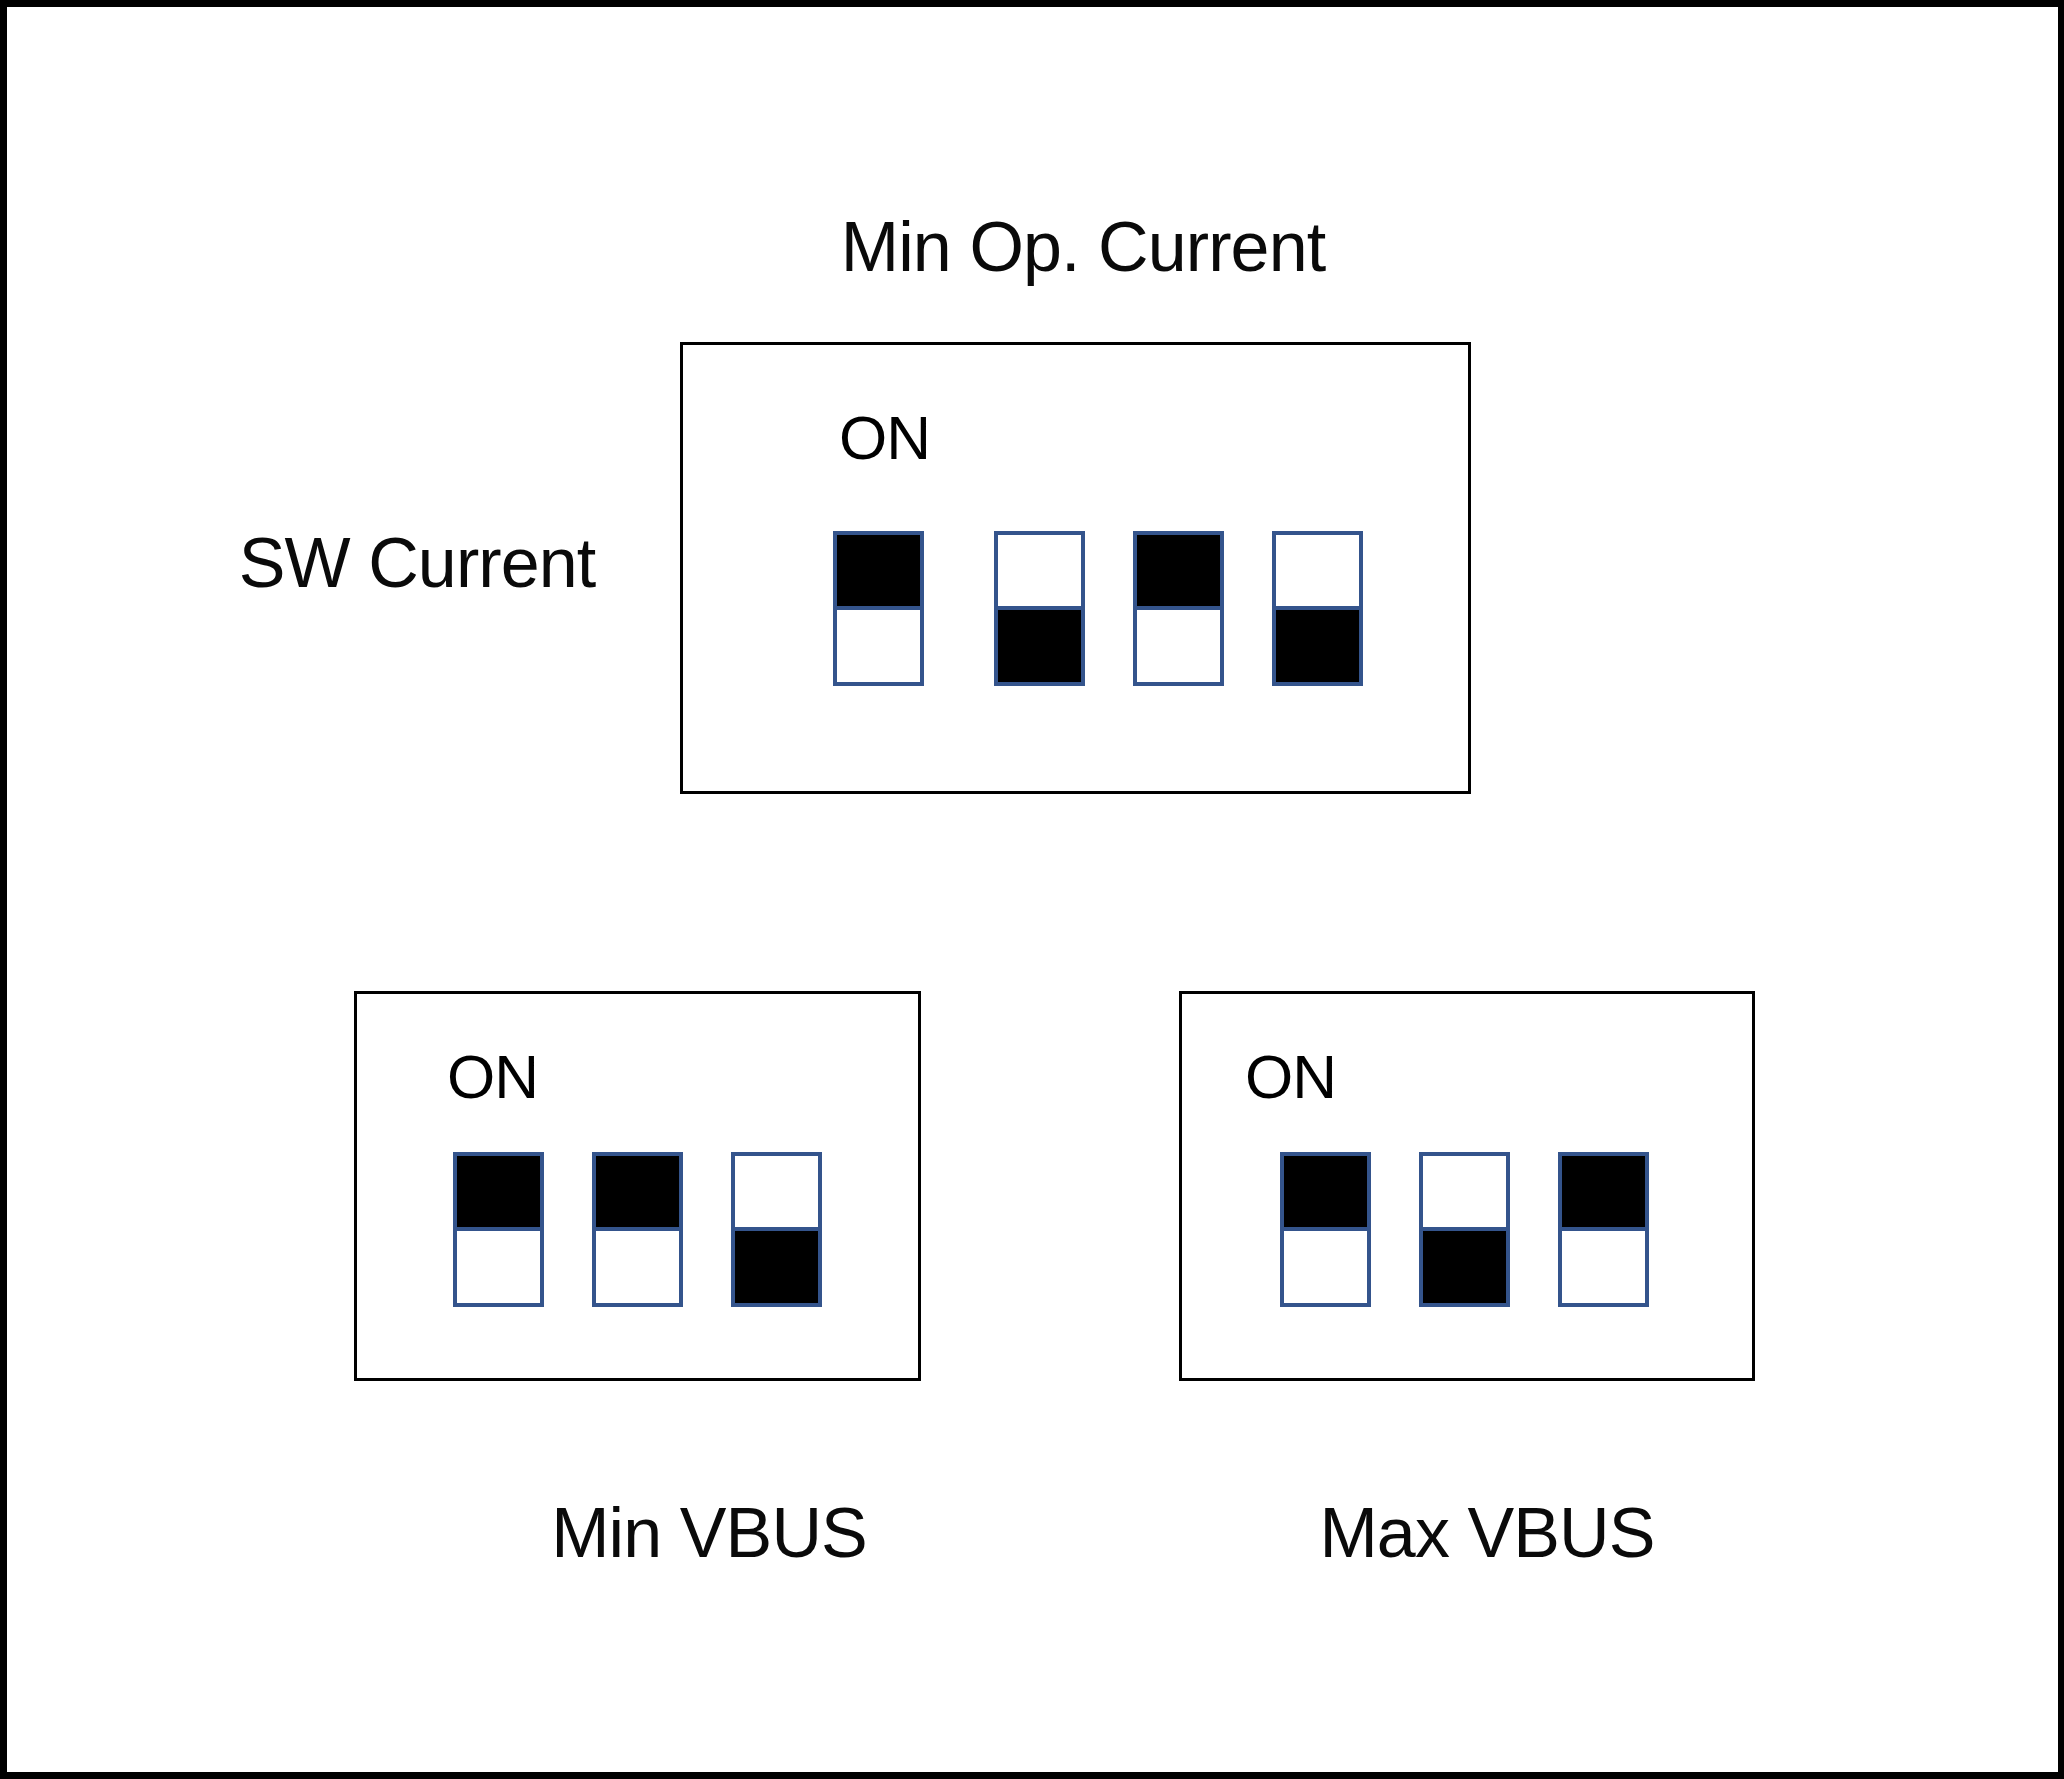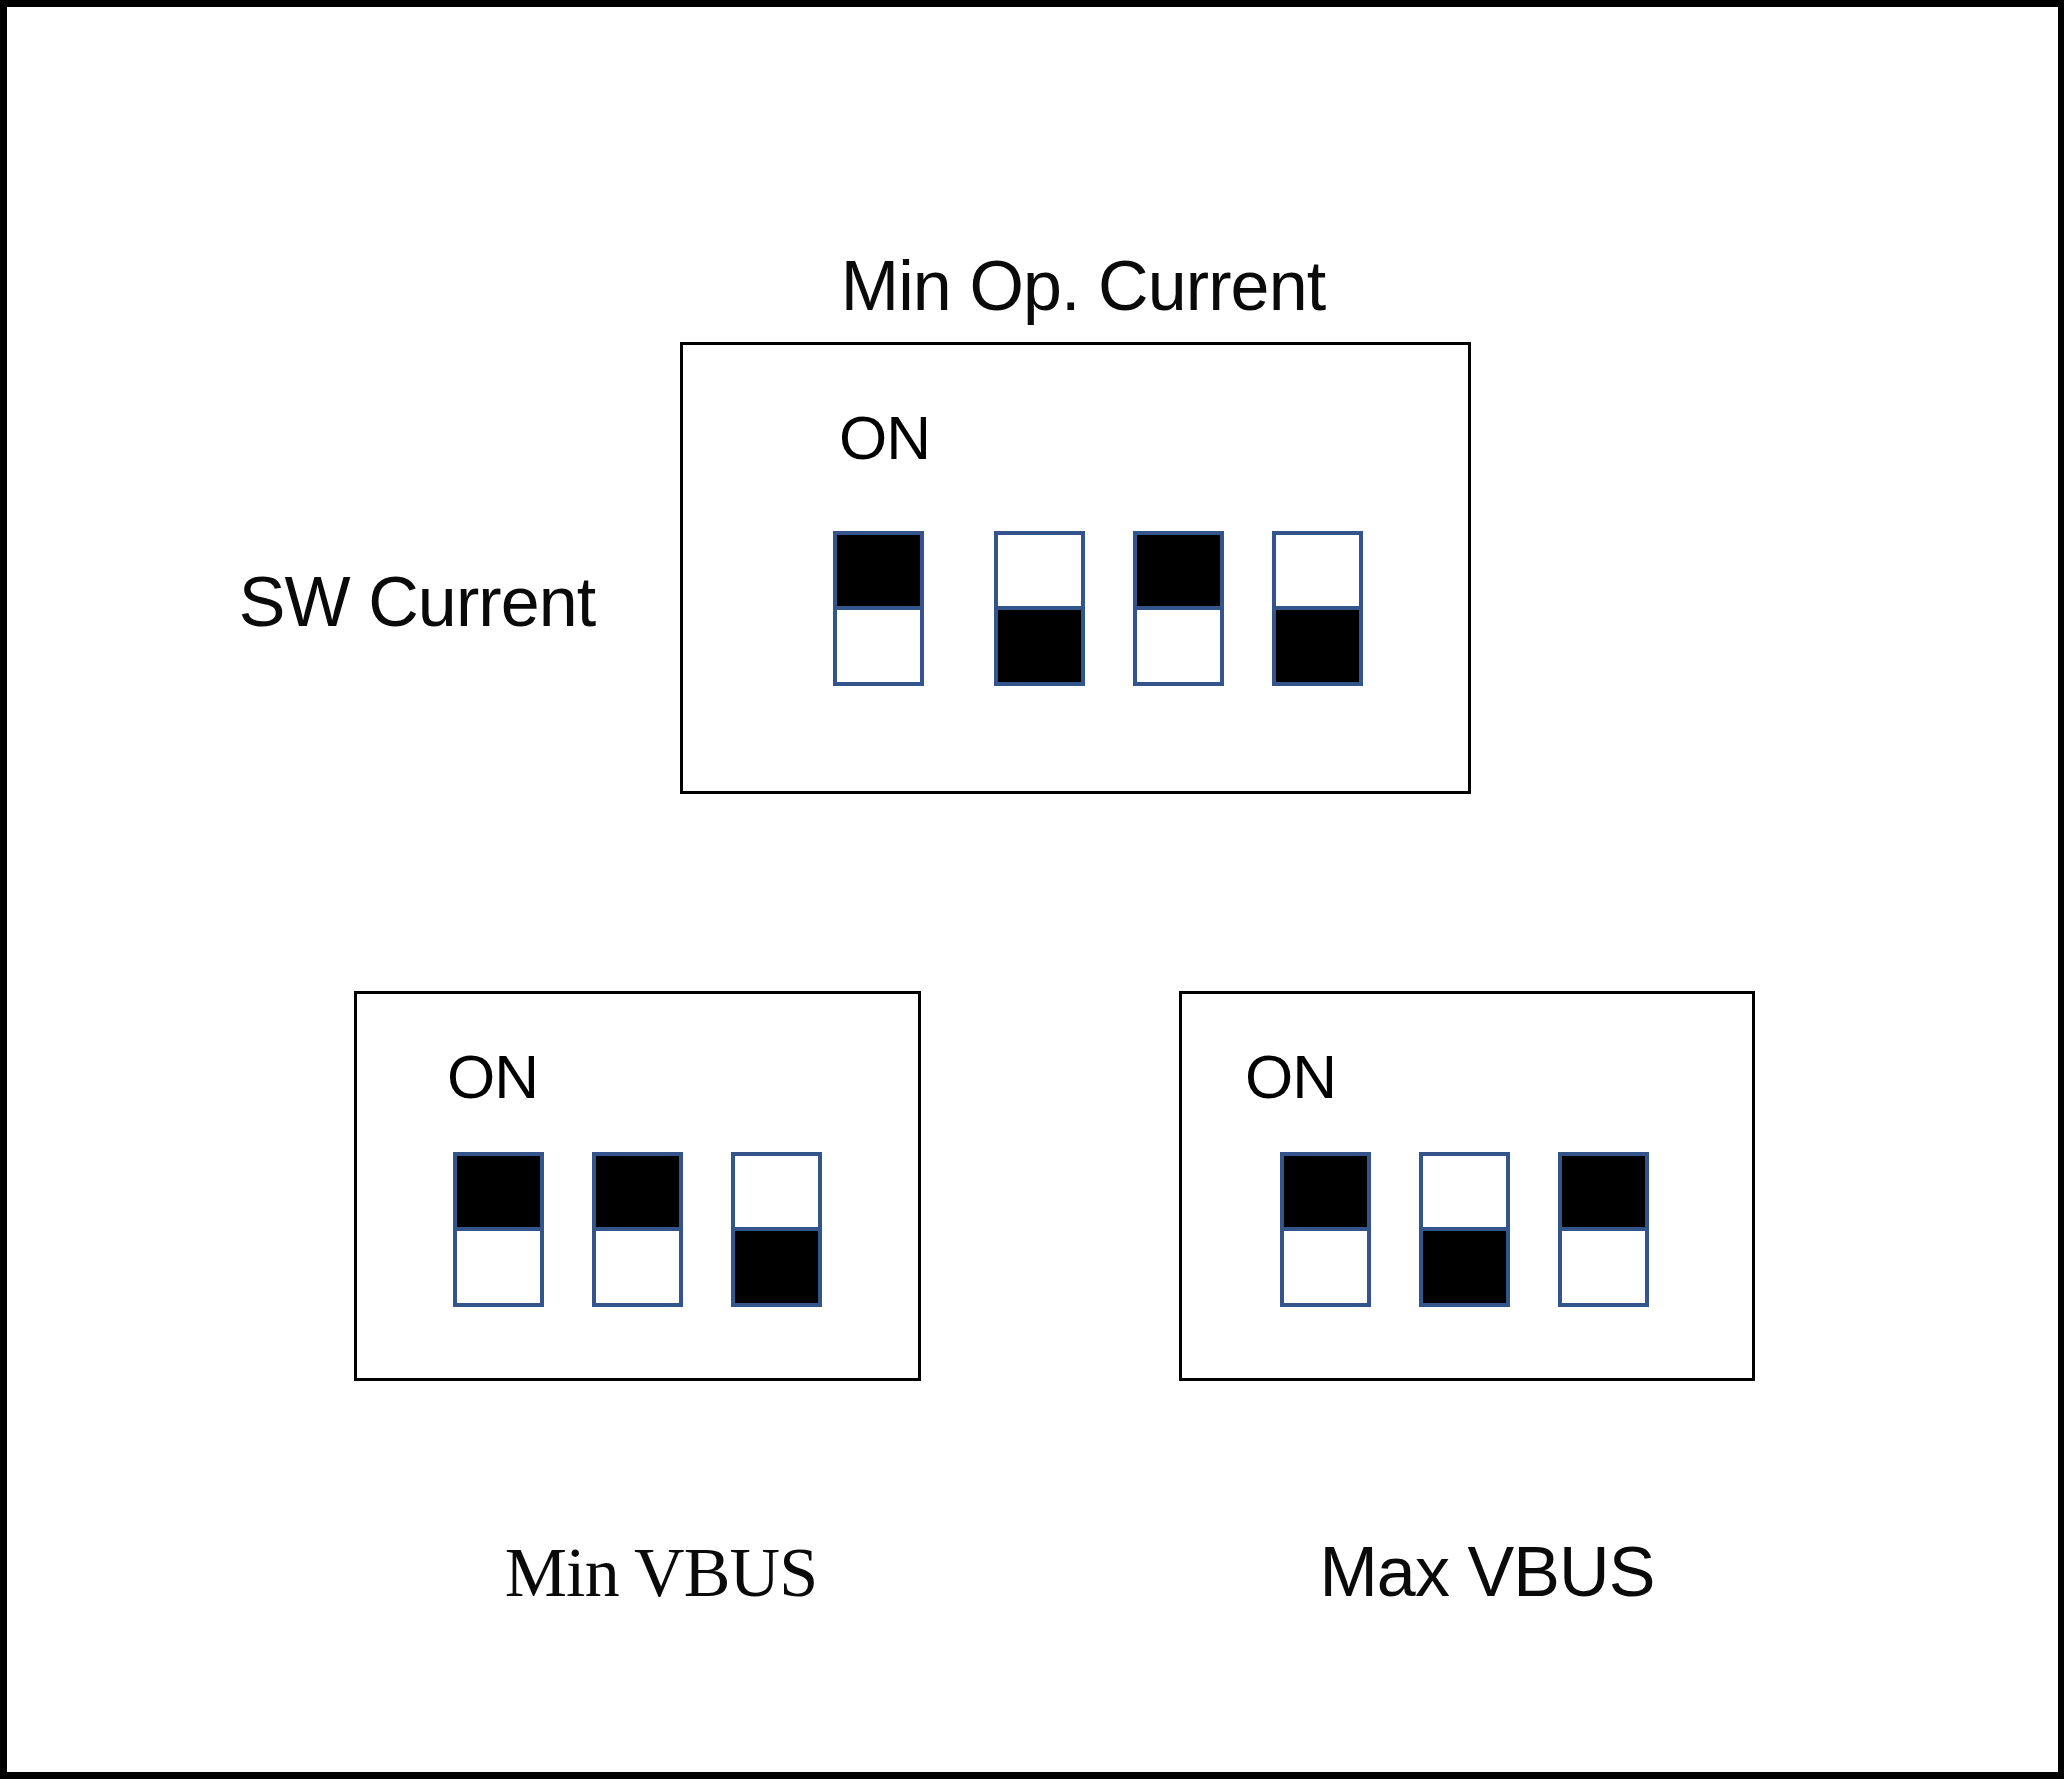--- a/index.html
+++ b/index.html
@@ -18,21 +18,20 @@
     overflow: hidden;
     color: #000000;
   }
   .txt {
     position: absolute;
     font-size: 70px;
     line-height: 1.1;
     letter-spacing: -0.9px;
     color: #0a0a0a;
     white-space: nowrap;
-    margin-top: 39px;
   }
   .centered { transform: translateX(-50%); }
   .box {
     position: absolute;
     border: 3.8px solid var(--frame, #000000);
     box-sizing: border-box;
     background: var(--bg, #ffffff);
   }
   .box-top    { left: 673px;  top: 335px;  width: 791px; height: 452px; }
   .box-bl     { left: 347px;  top: 984px; width: 567px; height: 390px; }
@@ -125,18 +124,18 @@
           <div class="cell"></div>
           <div class="cell bottom filled"></div>
         </div>
         <div class="dipswitch">
           <div class="cell filled"></div>
           <div class="cell bottom"></div>
         </div>
       </div>
   </div>
 
-  <div class="txt centered caption" style="left:654px;font-family:Liberation Serif, serif;">Min VBUS</div>
+  <div class="txt centered caption" style="left:702px;">Min VBUS</div>
 
   <div class="txt centered caption" style="left:1480px;">Max VBUS</div>
 
 </div>
 
 
 </body></html>

